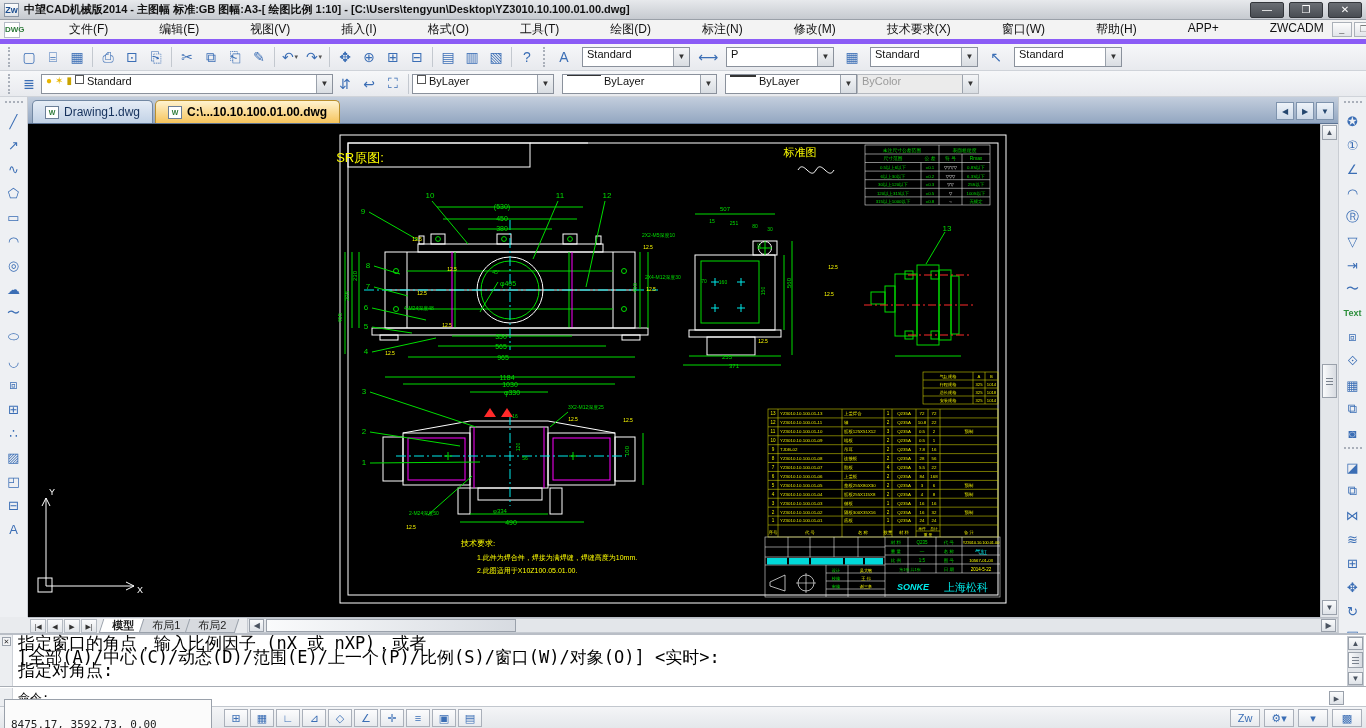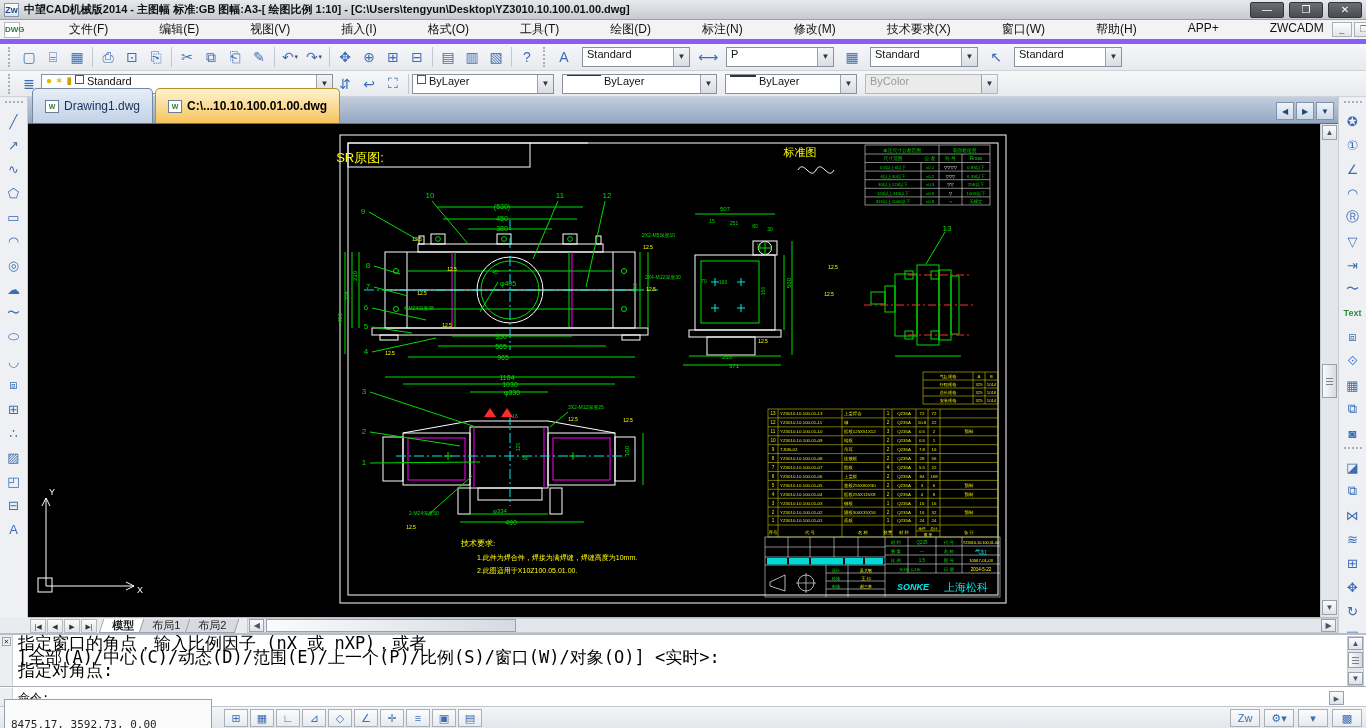--- a/index.html
+++ b/index.html
@@ -38,21 +38,21 @@
   .combo { height:20px; background:#fff; border:1px solid #8a919c; display:flex; align-items:flex-start;
     font-size:11px; color:#111; padding-left:4px; position:relative; }
   .combo .cval { flex:1; white-space:nowrap; overflow:hidden; }
   .combo .drop { width:16px; height:18px; background:linear-gradient(#f4f5f7,#d9dde2); border-left:1px solid #9aa1ab;
     font-size:8px; color:#333; text-align:center; line-height:17px; }
   .combo.disabled { background:#ebebeb; color:#9a9a9a; border-color:#b5b9bf; }
   .mini-ico { font-size:10px; margin-right:3px; }
   
   #tabbar { left:28px; top:97px; width:1310px; height:27px;
     background:linear-gradient(#c3cedd,#93a7c1); border-bottom:1px solid #5c7393; display:flex; align-items:flex-end; padding-left:4px; }
-  .doctab { height:35px; display:flex; align-items:center; gap:5px; padding:0 12px;
+  .doctab { height:23px; display:flex; align-items:center; gap:5px; padding:0 12px;
     border:1px solid #7288a3; border-bottom:none; border-radius:5px 5px 0 0; margin-right:2px;
     background:linear-gradient(#e6edf6,#c2d2e6); font-size:12px; color:#15315c; }
   .doctab.active { background:linear-gradient(#fff3cf,#f6c45c); border-color:#b98f2e; color:#000; font-weight:bold; }
   .dwgicon { width:14px; height:13px; background:#fff; border:1px solid #6c7f98; position:relative; font-size:7px;
     color:#2d7a38; font-weight:bold; text-align:center; line-height:12px; }
   #tab-scrolls { margin-left:auto; display:flex; gap:2px; padding:0 4px 3px 0; }
   .tscroll { width:18px; height:18px; font-size:8px; color:#24466e; text-align:center; line-height:17px;
     border:1px solid #7e93ad; background:linear-gradient(#eef3f9,#cdd9e8); }
   
   #left-tools { left:0; top:97px; width:28px; height:520px; background:#eef0f3; border-right:1px solid #c9cdd3;
@@ -224,21 +224,21 @@
     <span class="combo" style="width:155px;margin-left:8px;">
       <span class="mini-ico" style="width:34px;height:1px;background:#333;"></span>
       <span class="cval">ByLayer</span>
       <span class="drop">▼</span>
     </span>
     <span class="combo" style="width:132px;margin-left:8px;">
       <span class="mini-ico" style="width:26px;height:2px;background:#333;"></span>
       <span class="cval">ByLayer</span>
       <span class="drop">▼</span>
     </span>
-    <span class="combo disabled" style="width:133px;margin-left:8px;">
+    <span class="combo disabled" style="width:122px;">
       <span class="cval">ByColor</span>
       <span class="drop">▼</span>
     </span>
   </div>
 
   <div id="left-tools" class="abs">
     <span class="vgrip"></span>
   <span class="stool">╱</span>
       <span class="stool">↗</span>
       <span class="stool">∿</span>

